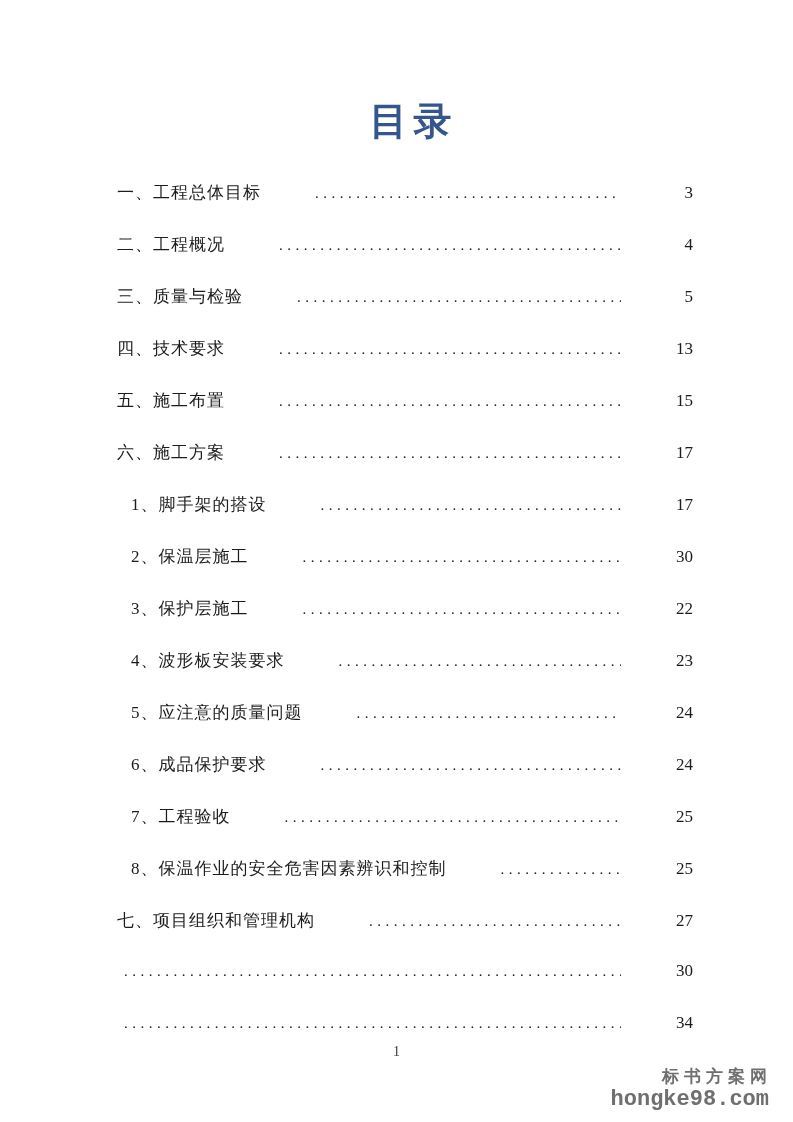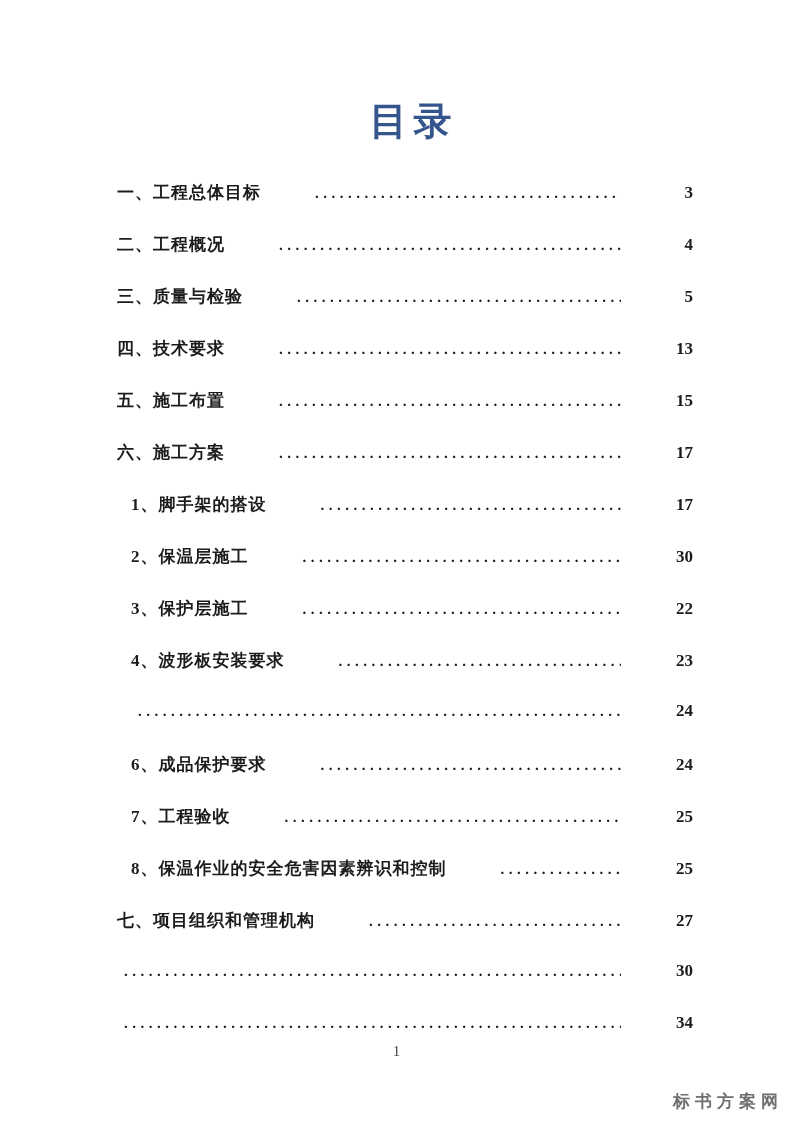--- a/index.html
+++ b/index.html
@@ -35,21 +35,21 @@
     top: 181px;
     left: 117px;
     right: 100px;
   }
   .toc-entry {
     display: flex;
     align-items: baseline;
     height: 20px;
     margin-bottom: 32px;
     font-size: 17px;
-    font-weight: bold;
+    font-weight: normal;
     white-space: nowrap;
     gap: 47px;
   }
   .toc-entry.indent {
     padding-left: 14px;
     margin-top: 28px;
   }
   .toc-label {
     flex: 0 0 auto;
     letter-spacing: 1px;
@@ -71,25 +71,25 @@
     position: absolute;
     top: 1044px;
     left: 0;
     width: 100%;
     text-align: center;
     font-size: 14px;
     color: #3a3a3a;
   }
   .watermark {
     position: absolute;
-    right: 13px;
+    right: 24px;
     bottom: 10px;
     text-align: right;
     color: var(--watermark-gray, #6f6f6f);
-    font-family: Liberation Sans, sans-serif;
+    font-family: Liberation Mono, monospace;
     line-height: 1.1;
   }
   .watermark-name {
     font-size: 17px;
     font-weight: bold;
     letter-spacing: 5px;
     margin-right: -3px;
   }
   .watermark-url {
     font-size: 22px;
@@ -149,20 +149,21 @@
       <span class="toc-label">3、保护层施工</span>
       <span class="leader">........................................................................................................................</span>
       <span class="toc-page">22</span>
     </div>
       <div class="toc-entry indent">
       <span class="toc-label">4、波形板安装要求</span>
       <span class="leader">........................................................................................................................</span>
       <span class="toc-page">23</span>
     </div>
       <div class="toc-entry indent">
+      <span class="toc-label">5、应注意的质量问题</span>
       <span class="leader">........................................................................................................................</span>
       <span class="toc-page">24</span>
     </div>
       <div class="toc-entry indent">
       <span class="toc-label">6、成品保护要求</span>
       <span class="leader">........................................................................................................................</span>
       <span class="toc-page">24</span>
     </div>
       <div class="toc-entry indent">
       <span class="toc-label">7、工程验收</span>
@@ -186,15 +187,16 @@
       <div class="toc-entry">
       <span class="leader">........................................................................................................................</span>
       <span class="toc-page">34</span>
     </div>
     </div>
 
   <div class="footer-page-number">1</div>
 
   <div class="watermark">
     <div class="watermark-name">标书方案网</div>
+    <div class="watermark-url">hongke98.com</div>
   </div>
 
 </div>
 
 </body></html>

